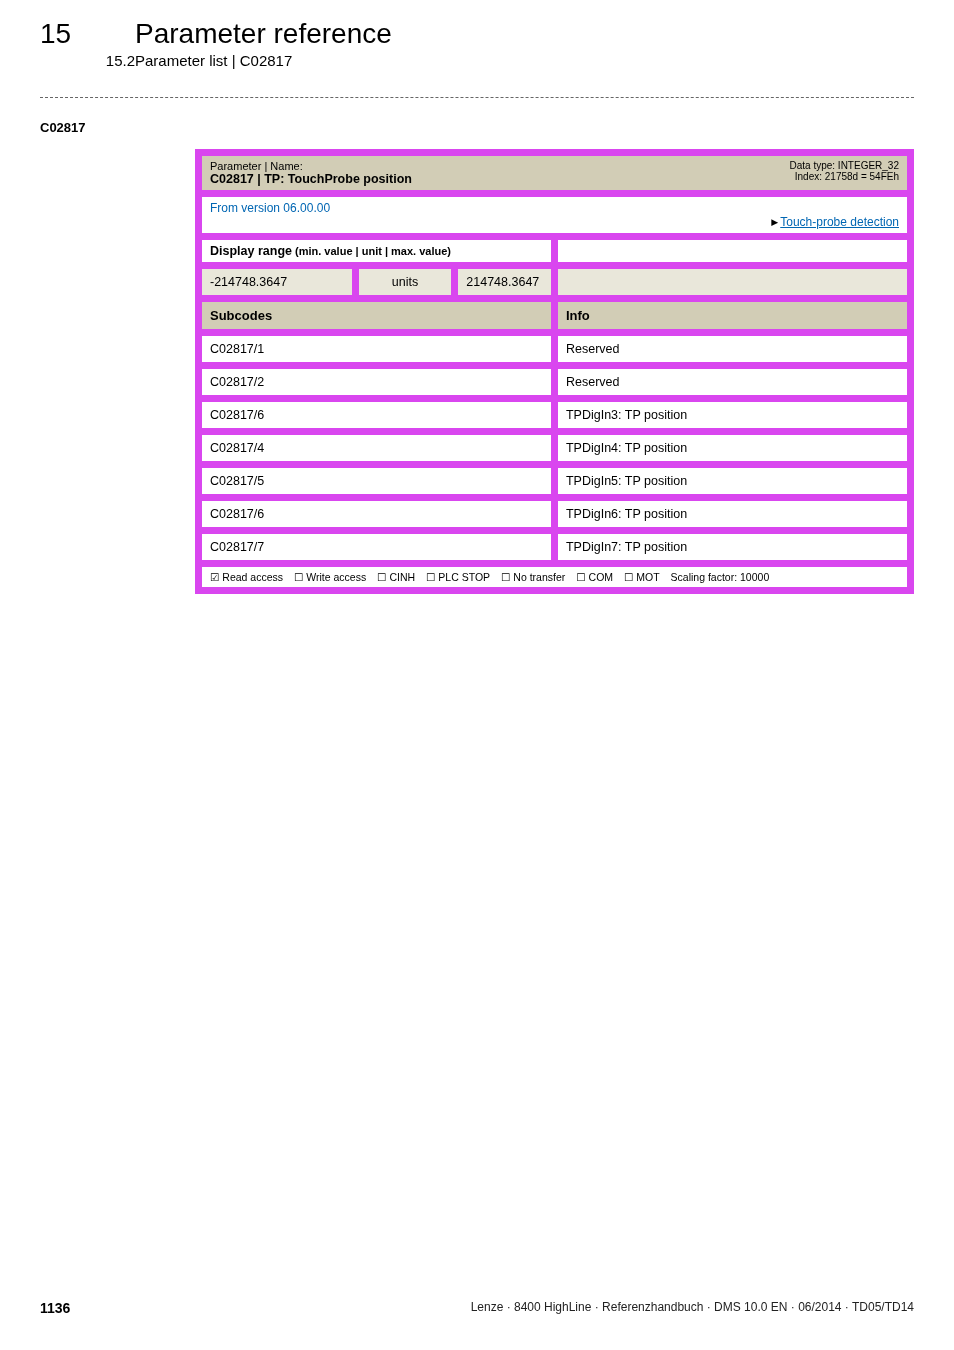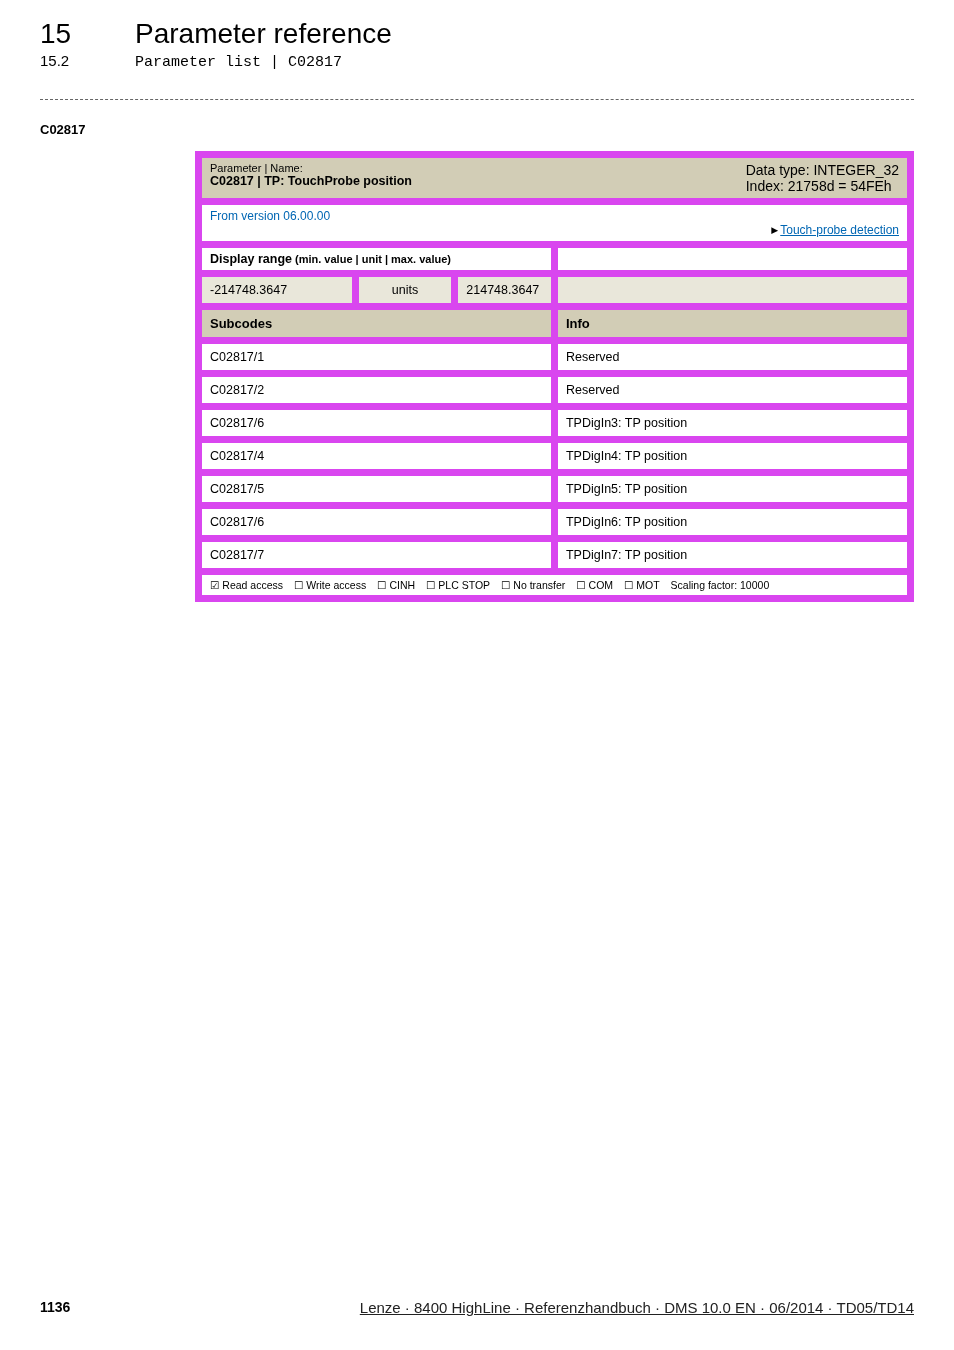--- a/index.html
+++ b/index.html
@@ -29,25 +29,25 @@
   }
   .sub-line {
     display: flex;
     align-items: baseline;
     margin-top: 2px;
   }
   .sub-num {
     font-size: 15px;
     font-weight: 400;
     width: 95px;
+    text-align: right;
   }
   .sub-title {
     font-size: 15px;
     font-weight: 400;
-    font-family: Liberation Mono, monospace;
   }
   .dashed-rule {
     margin: 28px 40px 0 40px;
     border: none;
     border-top: 1.5px dashed #666666;
   }
   .section-code {
     margin: 22px 0 0 40px;
     font-size: 13px;
     font-weight: 700;
@@ -75,21 +75,22 @@
     align-items: flex-start;
   }
   .hdr-left {
     font-size: 11px;
   }
   .hdr-name {
     font-size: 12.5px;
     font-weight: 600;
   }
   .hdr-right {
-    font-size: 14px;
+    text-align: right;
+    font-size: 10px;
   }
   .version-row td {
     border-bottom: none;
     padding: 4px 8px 0 8px;
   }
   .version-text { color: #0066b3; font-size: 12px; }
   .link-row td {
     border-top: none;
     text-align: right;
     padding: 0 8px 4px 8px;
@@ -138,21 +139,21 @@
   .page-footer {
     position: absolute;
     bottom: 34px;
     left: 40px;
     right: 40px;
     display: flex;
     justify-content: space-between;
     font-size: 12px;
   }
   .page-num { font-weight: 700; font-size: 14px; text-align: center;}
-  .footer-text { font-size: 15px; color: #222; text-decoration: underline;}
+  .footer-text { font-size: 12px; color: #222;}
 </style>
 </head>
 <body>
 
 <div class="header">
   <div class="chapter-line">
     <div class="chapter-num">15</div>
     <div class="chapter-title">Parameter reference</div>
   </div>
   <div class="sub-line">

